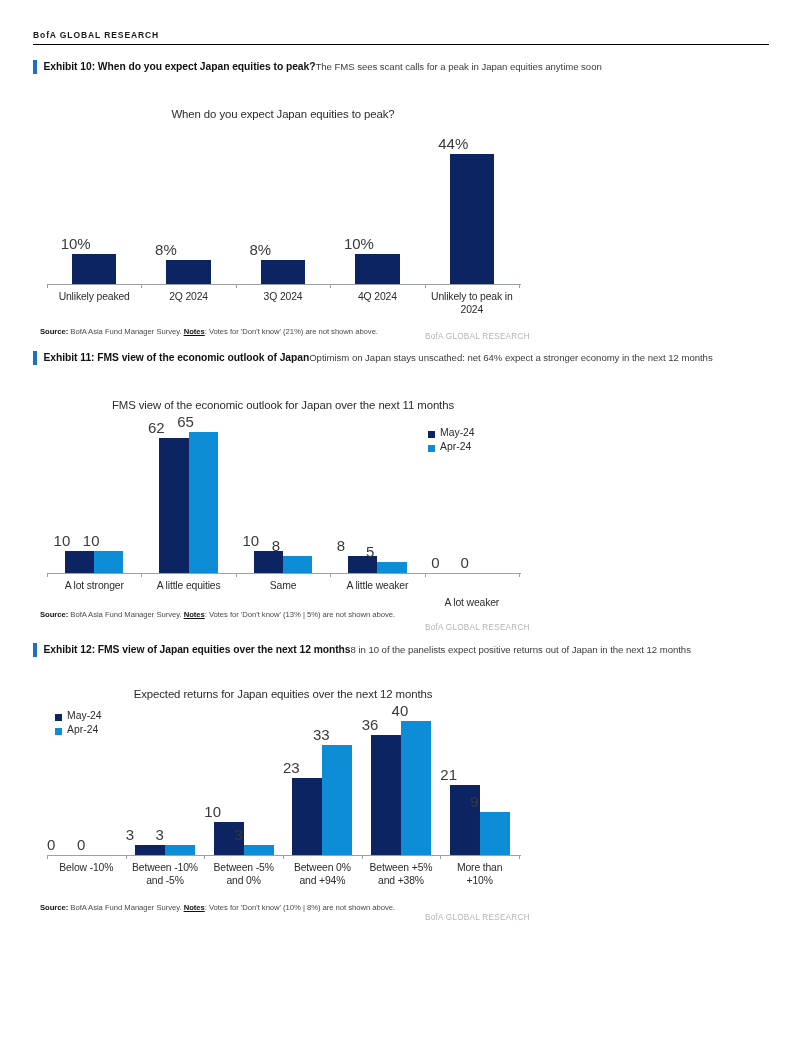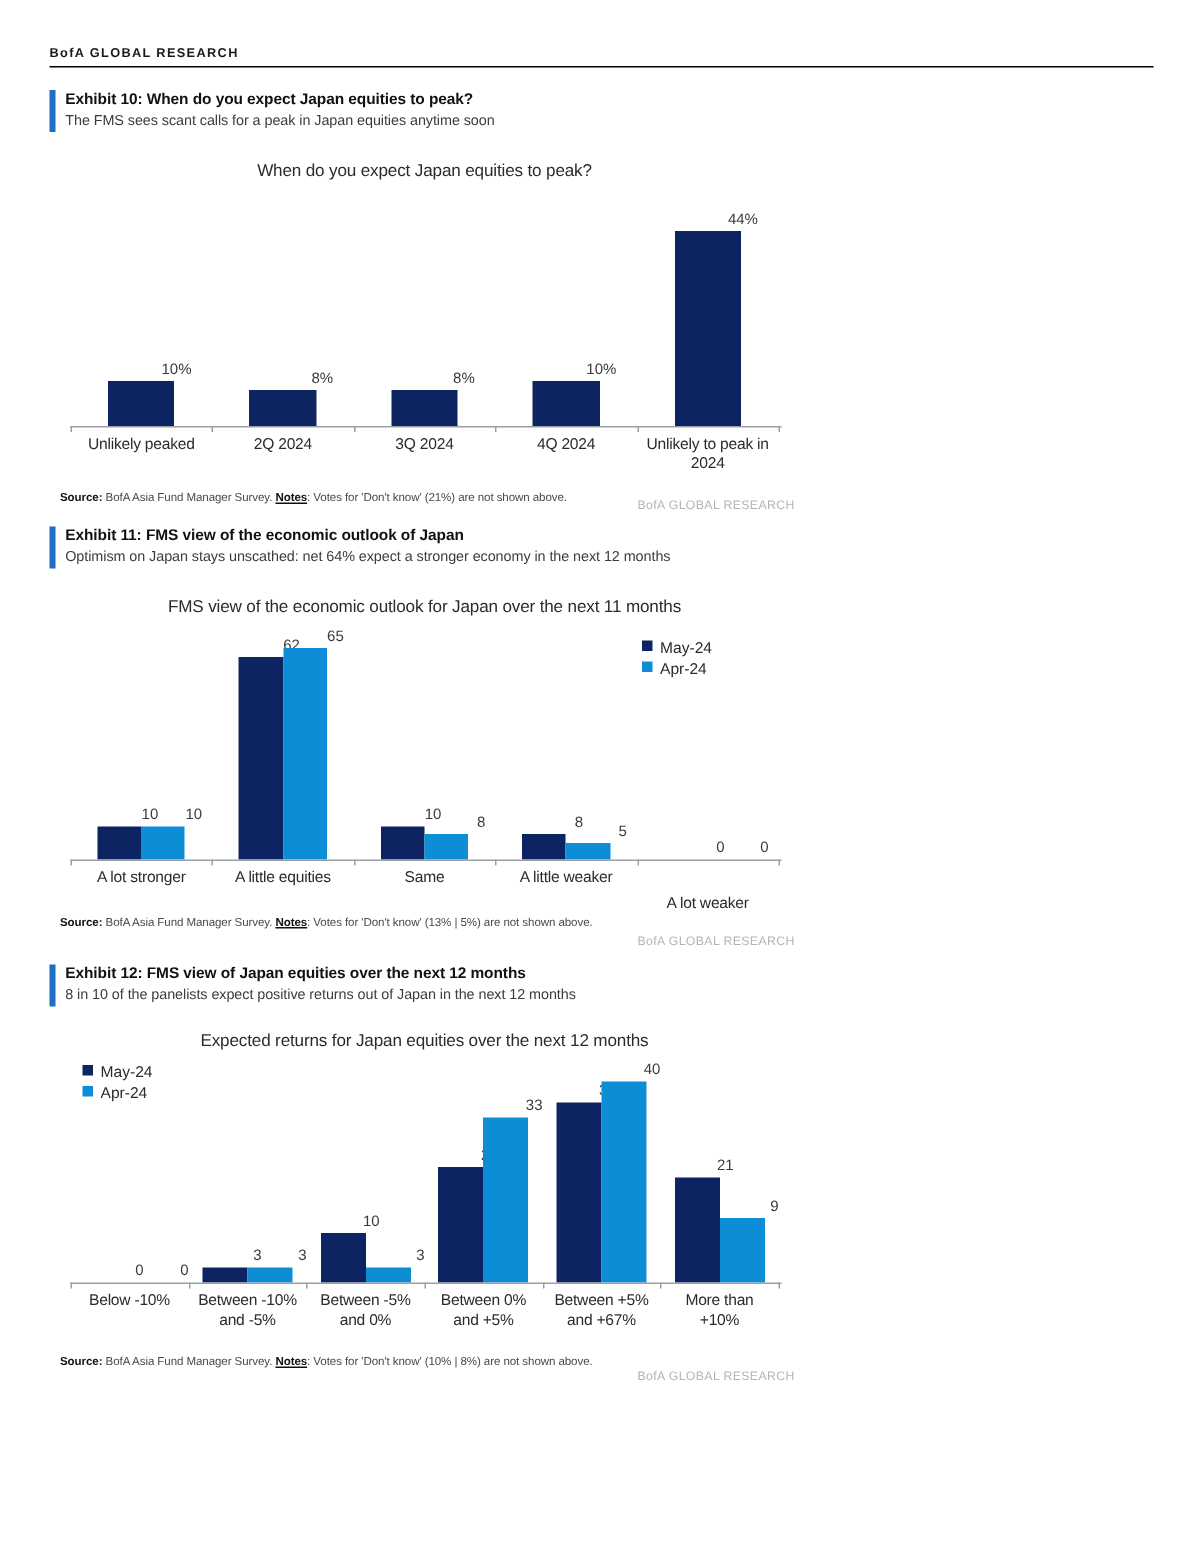--- a/index.html
+++ b/index.html
@@ -37,21 +37,21 @@
   
   .exhibit { position: absolute; left: 33px; width: 736px; }
 
   .ex-head { display: flex; align-items: stretch; }
   .ex-accent {
     width: 3.5px;
     background: #1d6fc0;
     margin-right: 7px;
     flex: 0 0 3.5px;
   }
-  .ex-head-texts { display: flex; flex-direction: column; justify-content: center; }
+  .ex-head-texts { display: flex; flex-direction: row; justify-content: center; }
   .ex-title {
     font-size: 10.3px;
     font-weight: bold;
     color: #111111;
     line-height: 14px;
     letter-spacing: -0.05px;
   }
   .ex-sub {
     font-size: 9.6px;
     color: #3c3c3c;
@@ -87,36 +87,36 @@
     top: 0;
   }
   .bar {
     position: absolute;
     bottom: 0;
   }
   .bar.navy { background: #0c2461; }
   .bar.cyan { background: #0d8dd6; }
   .bar-label {
     position: absolute;
-    text-align: right;
-    font-size: 10px;
+    text-align: left;
+    font-size: 15px;
     color: #3a3a3a;
   }
   .cat-label {
     position: absolute;
     text-align: center;
     font-size: 10.4px;
     color: #2b2b2b;
     line-height: 13px;
     letter-spacing: -0.15px;
   }
 
   
   .legend { position: absolute; }
-  .legend-row { display: flex; align-items: flex-start; margin-bottom: 3px; }
+  .legend-row { display: flex; align-items: flex-end; margin-bottom: 3px; }
   .legend-swatch { width: 7px; height: 7px; margin-right: 5px; }
   .legend-swatch.navy { background: #0c2461; }
   .legend-swatch.cyan { background: #0d8dd6; }
   .legend-text { font-size: 10.4px; color: #2b2b2b; }
 
   
   .source {
     position: absolute;
     left: 0;
     font-size: 7.7px;
@@ -319,25 +319,25 @@
         <div class="cat-label" style="left: 78.6667px; width: 78.6667px; top: 0px;">
           <div>Between -10%</div>
           <div>and -5%</div>
         </div>
         <div class="cat-label" style="left: 157.333px; width: 78.6667px; top: 0px;">
           <div>Between -5%</div>
           <div>and 0%</div>
         </div>
         <div class="cat-label" style="left: 236px; width: 78.6667px; top: 0px;">
           <div>Between 0%</div>
-          <div>and +5%</div>
+          <div>and +94%</div>
         </div>
         <div class="cat-label" style="left: 314.667px; width: 78.6667px; top: 0px;">
           <div>Between +5%</div>
-          <div>and +67%</div>
+          <div>and +38%</div>
         </div>
         <div class="cat-label" style="left: 393.333px; width: 78.6667px; top: 0px;">
           <div>More than</div>
           <div>+10%</div>
         </div>
       </div>
 
     <div class="legend" style="left:22px; top:22px;">
       <div class="legend-row">
         <span class="legend-swatch navy"></span>

